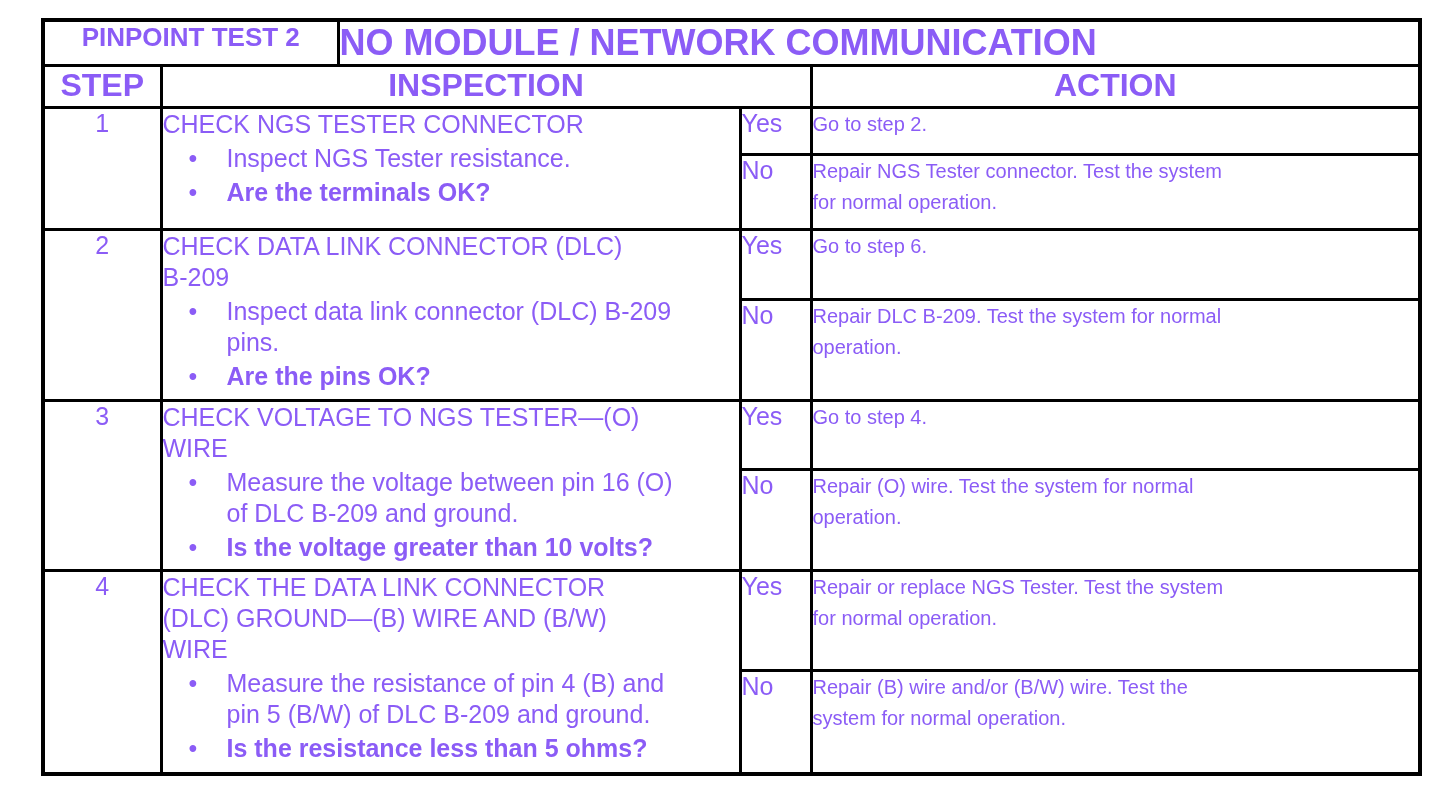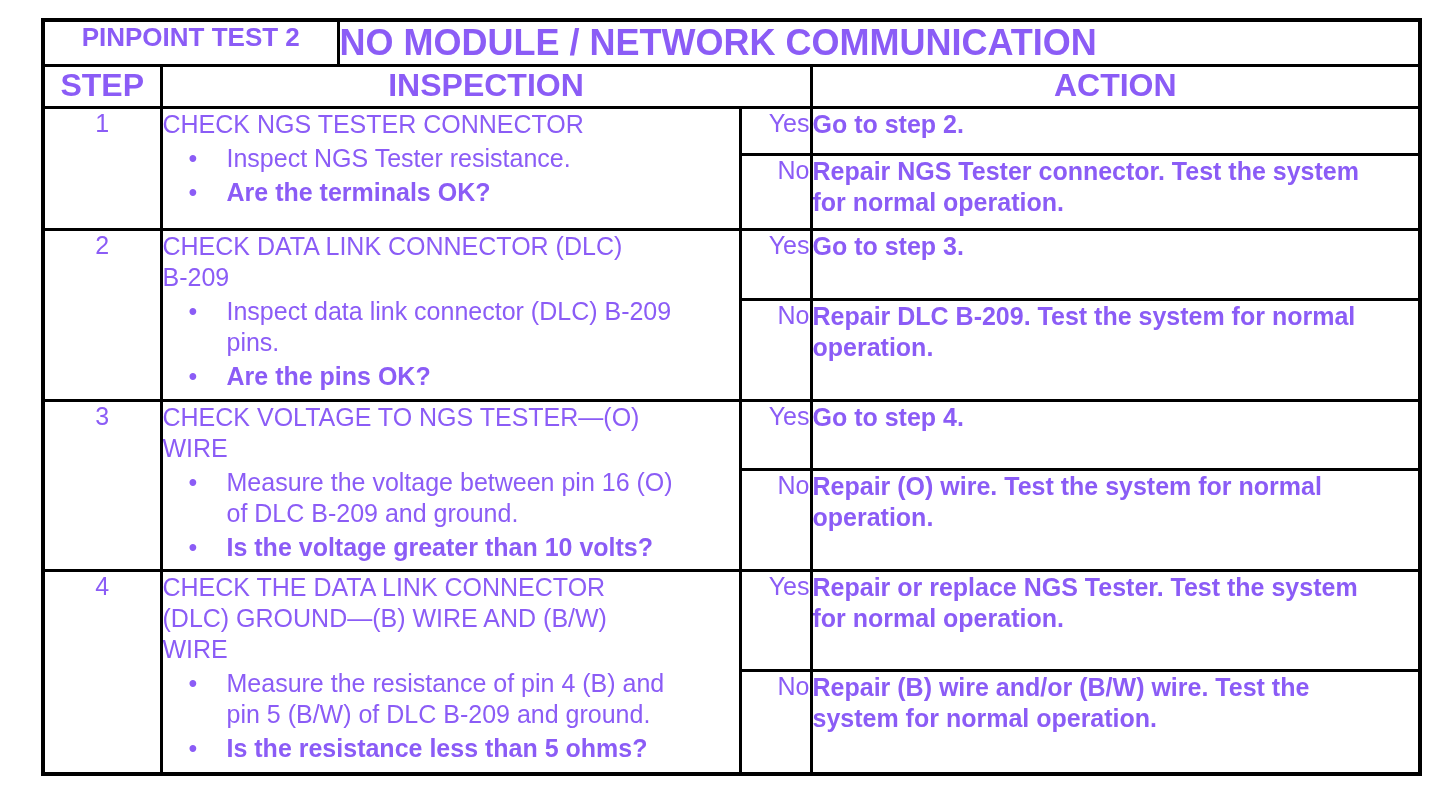--- a/index.html
+++ b/index.html
@@ -81,30 +81,29 @@
     font-size: 25px;
   }
   .bullet .btext {
     flex: 1 1 auto;
     white-space: pre-line;
   }
   .bullet.bold .btext {
     font-weight: 700;
   }
   td.yn-cell {
-    text-align: right;
+    text-align: left;
     font-size: 25px;
     padding-top: 6px;
   }
   td.action-cell {
-    font-size: 25px;
+    font-size: 20px;
     line-height: 31px;
     padding: 6px 8px 4px 11px;
     white-space: pre-line;
-    font-weight: bold;
   }
 </style>
 </head>
 <body>
 
 <div class="page">
   <table class="pinpoint">
     <colgroup>
       <col style="width:118px">
       <col style="width:177px">
@@ -156,21 +155,21 @@
           <span class="dot">•</span>
           <span class="btext">Inspect data link connector (DLC) B-209
 pins.</span>
         </div>
         <div class="bullet bold">
           <span class="dot">•</span>
           <span class="btext">Are the pins OK?</span>
         </div>
       </td>
       <td class="yn-cell">Yes</td>
-      <td class="action-cell">Go to step 3.</td>
+      <td class="action-cell">Go to step 6.</td>
     </tr>
     <tr style="height:101px">
       <td class="yn-cell">No</td>
       <td class="action-cell">Repair DLC B-209. Test the system for normal
 operation.</td>
     </tr>
 
     <tr style="height:69px">
       <td rowspan="2" class="step-cell">3</td>
       <td rowspan="2" colspan="2" class="insp-cell">

